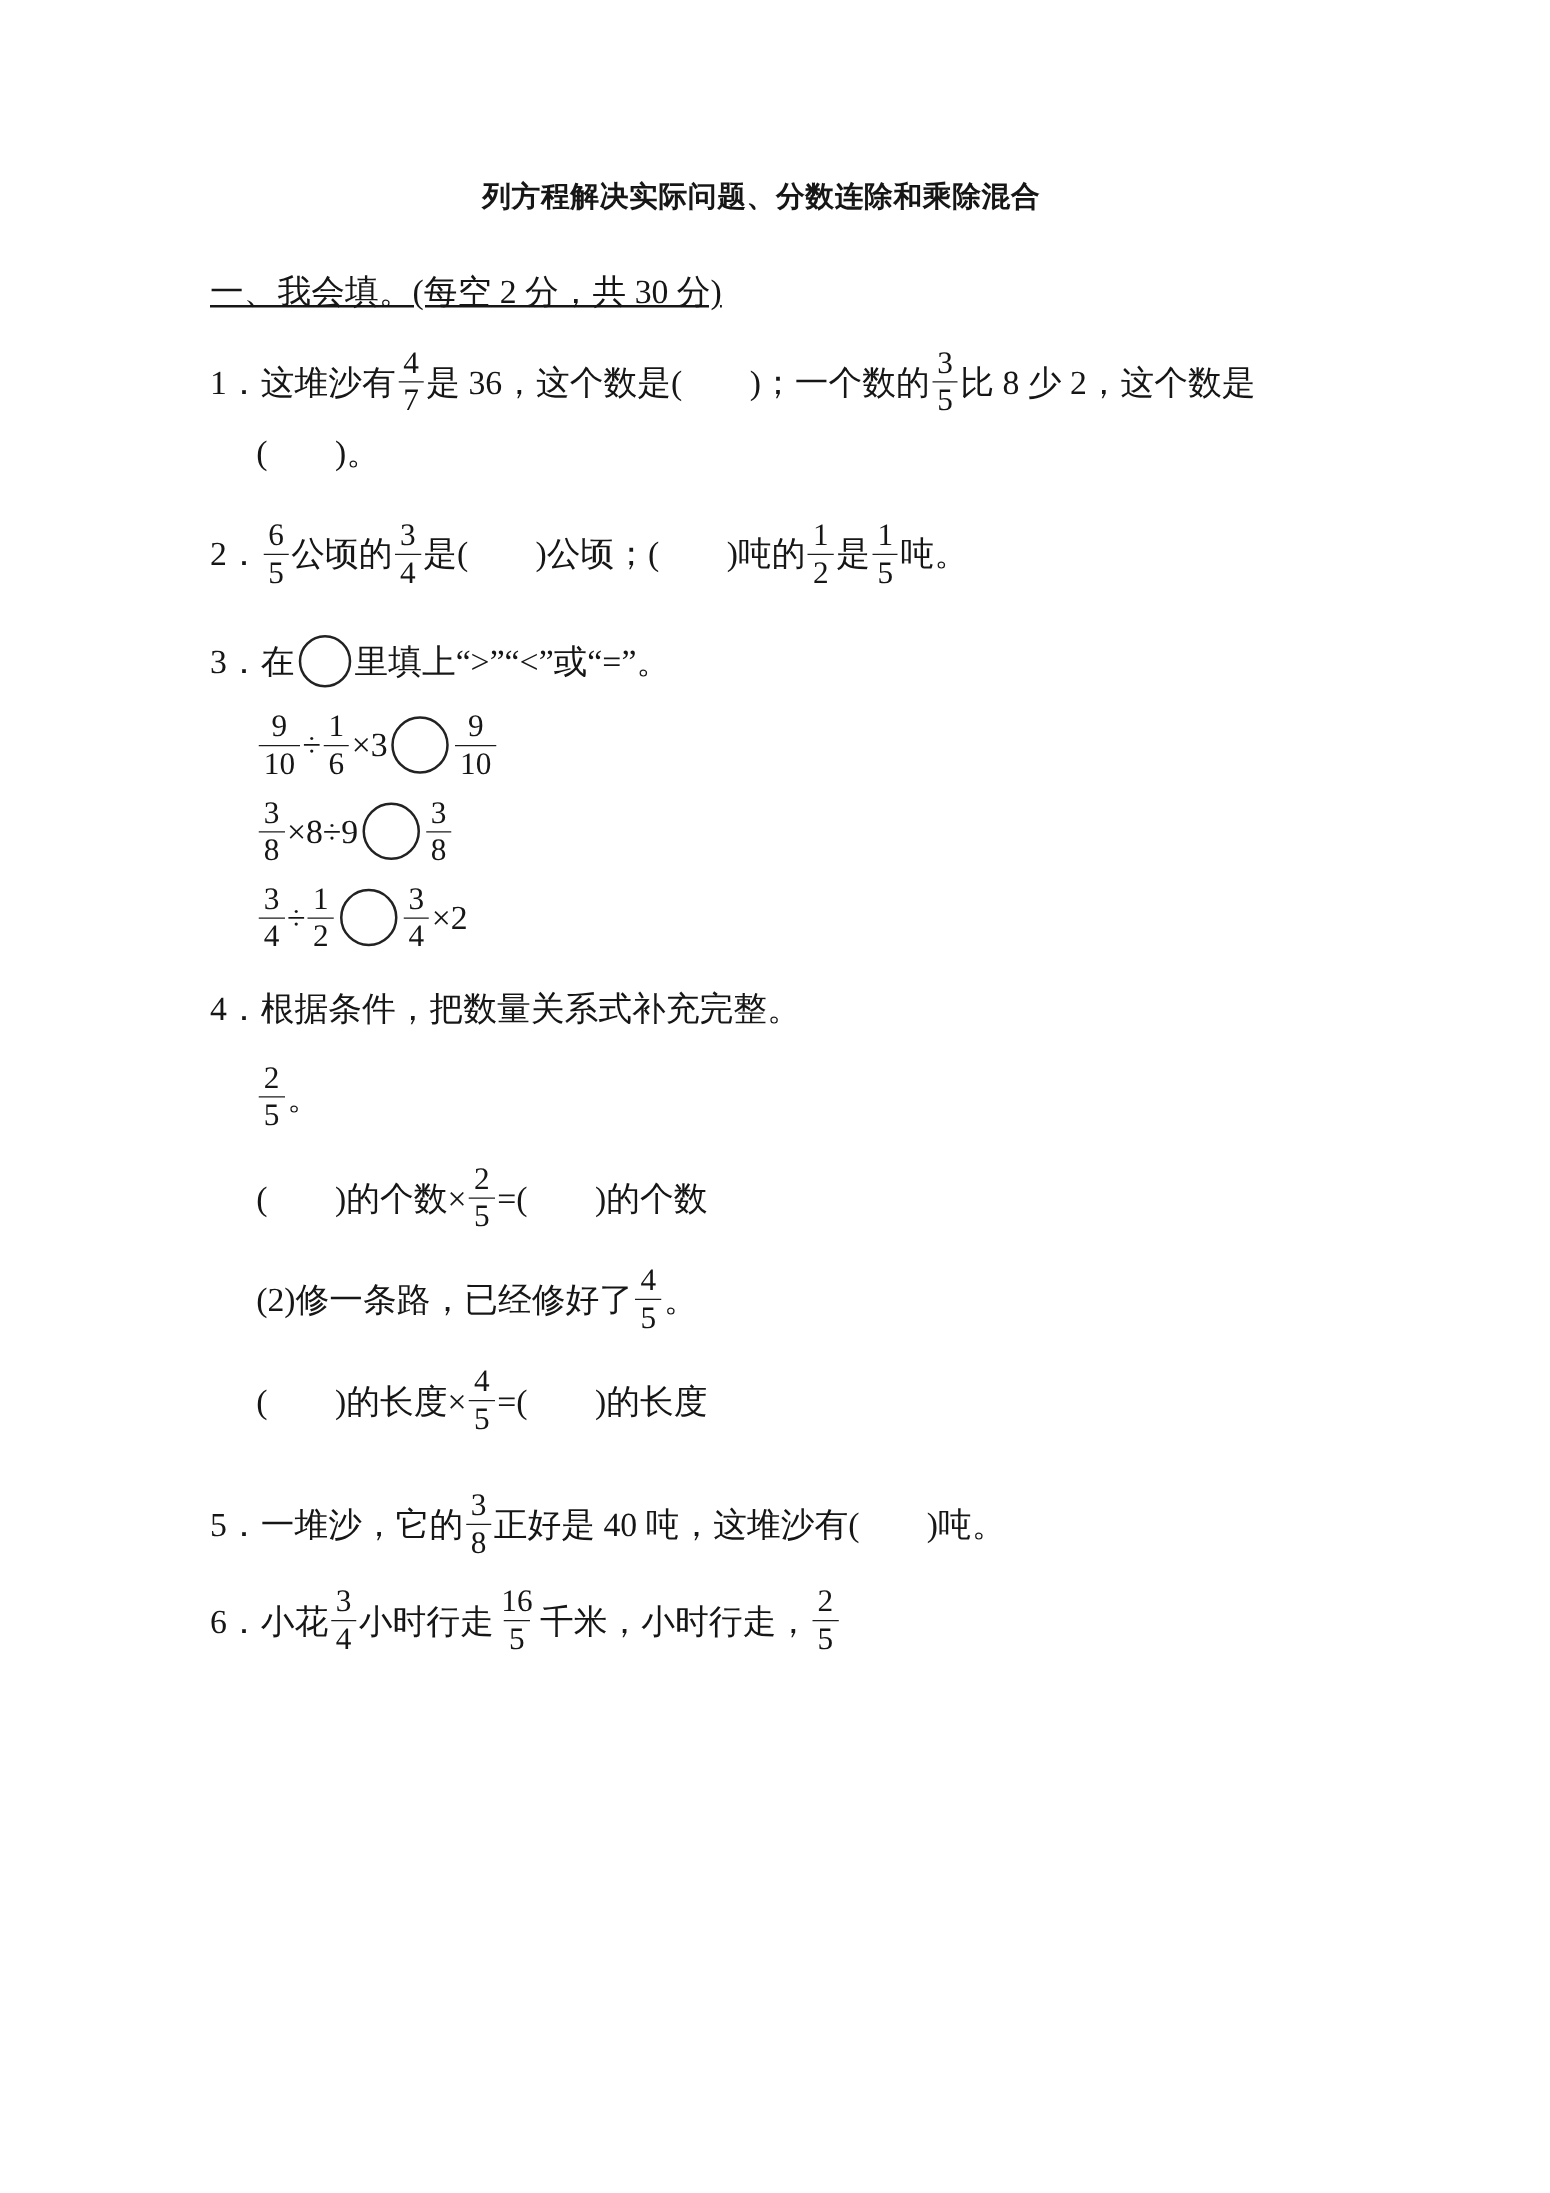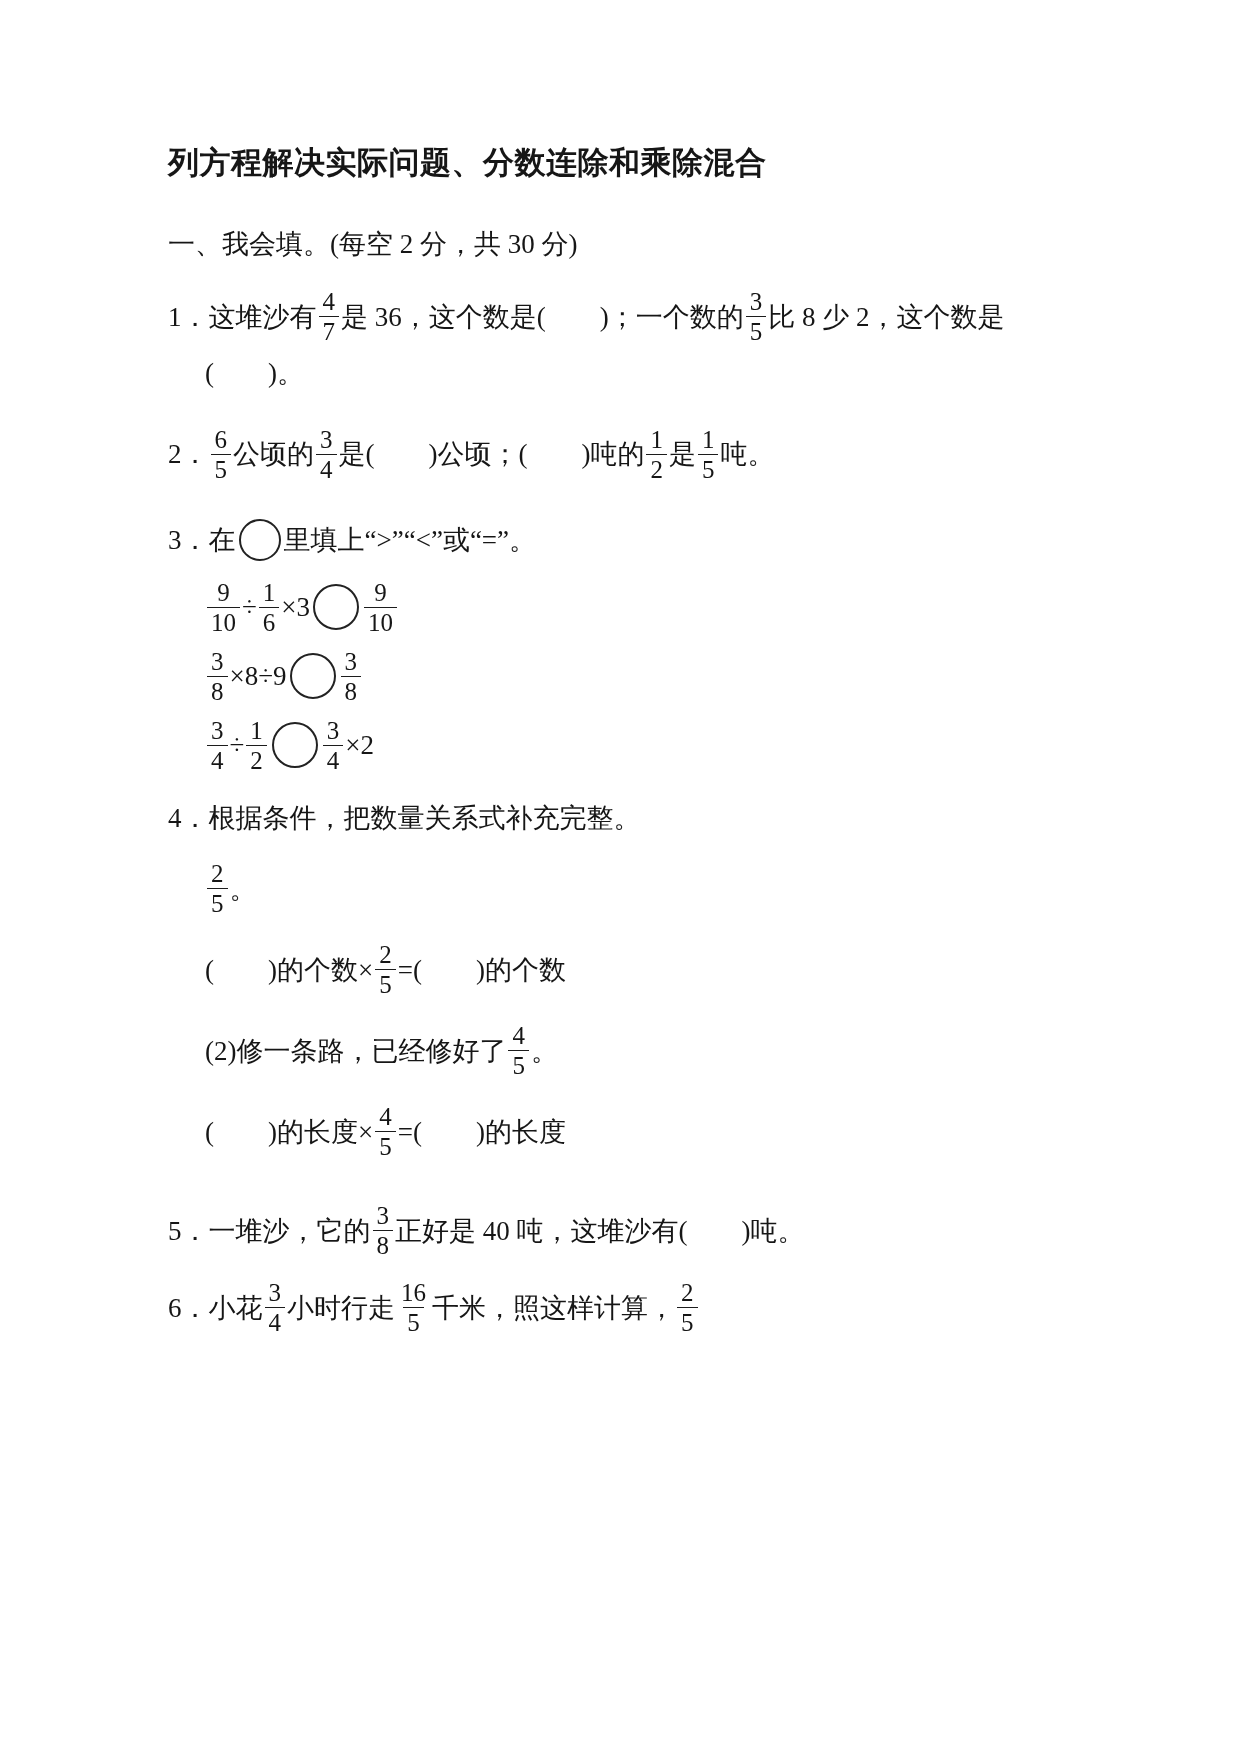--- a/index.html
+++ b/index.html
@@ -6,28 +6,28 @@
   body{
     width:1240px;height:1754px;background:#ffffff;color:#161616;
     font-family:"Liberation Serif","DejaVu Serif",serif;
   }
   .page{
     width:1240px;height:1754px;box-sizing:border-box;
     padding:142px 150px 0 168px;overflow:hidden;background:#ffffff;
   }
   .doc-title{
     font-family:"Liberation Sans","DejaVu Sans",sans-serif;
-    font-size:31px;font-weight:700;text-align:left;letter-spacing:.5px;
+    font-size:23px;font-weight:700;text-align:center;letter-spacing:.5px;
     margin:0 40px 42px 0;
   }
   .line{
     display:flex;align-items:center;white-space:pre;
     font-size:27px;line-height:1.35;
   }
-  .section{margin-bottom:26px;}
+  .section{margin-bottom:26px;text-decoration:underline;}
   .indent{padding-left:37px;}
   .frac{
     display:inline-flex;flex-direction:column;align-items:center;
     font-size:25px;line-height:1.08;margin:0 2px;flex:0 0 auto;
   }
   .frac .fn{padding:0 4px 1px;}
   .frac .fd{padding:1px 4px 0;border-top:1.6px solid #1c1c1c;}
   .circle{
     flex:0 0 auto;width:42px;height:42px;border:2.2px solid #222;
     border-radius:50%;margin:0 3px;background:#fff;
@@ -203,20 +203,20 @@
     <span>小花</span>
     <span class="frac">
       <span class="fn">3</span>
       <span class="fd">4</span>
     </span>
     <span>小时行走</span>
     <span class="frac">
       <span class="fn">16</span>
       <span class="fd">5</span>
     </span>
-    <span>千米，照这样计算，</span>
+    <span>千米，小时行走，</span>
     <span class="frac">
       <span class="fn">2</span>
       <span class="fd">5</span>
     </span>
   </div>
 
 </div>
 
 </body></html>

